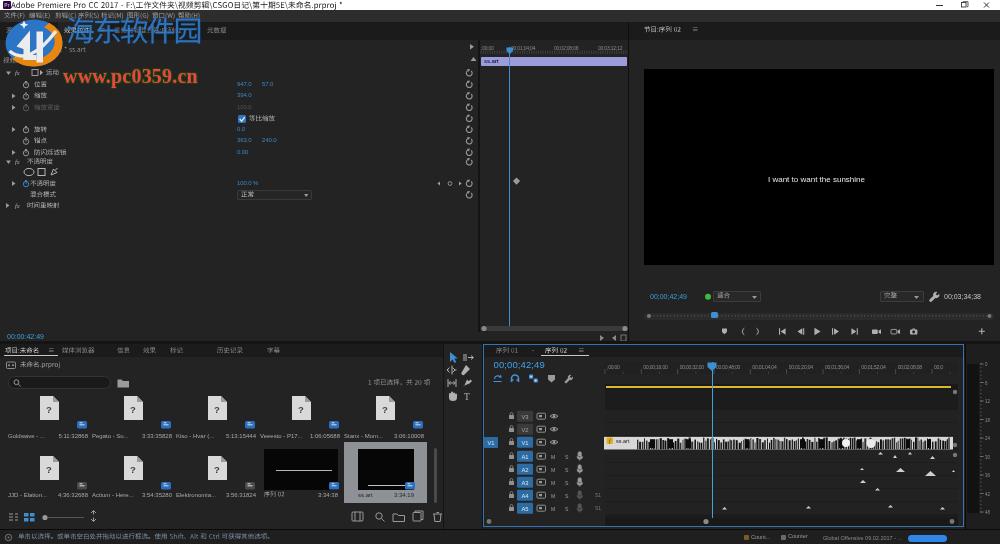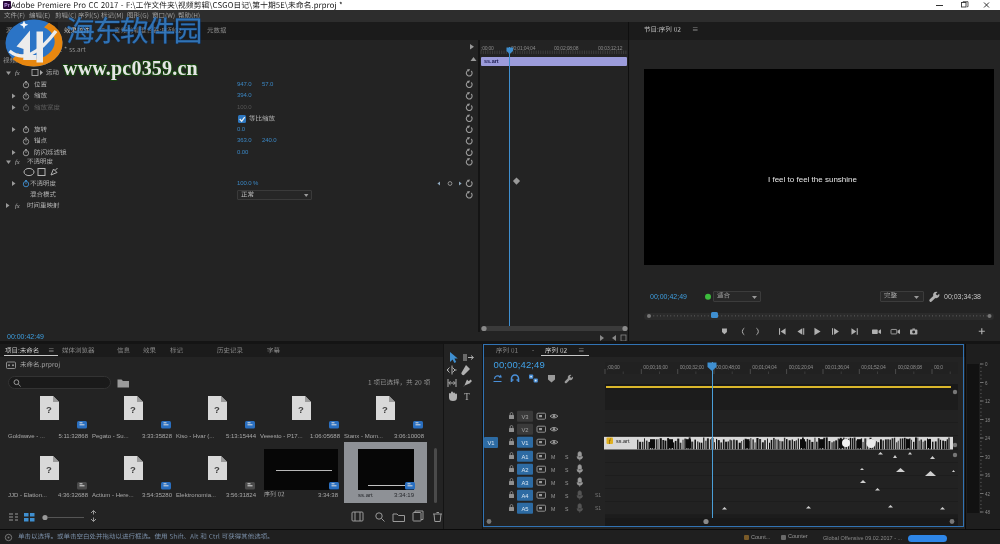--- a/index.html
+++ b/index.html
@@ -279,21 +279,21 @@
     <div style="position:absolute;left:628px;top:22px;width:1px;height:319px;background:#0f0f0f;"></div>
     <div style="position:absolute;left:629px;top:22px;width:371px;height:319px;background:#232323;"></div>
     <div style="position:absolute;left:629px;top:22px;width:371px;height:18px;background:#1b1b1b;"></div>
     <svg style="position:absolute;left:644px;top:26px;overflow:visible" width="38" height="9">
       <path transform="translate(0,5.7)" d="M0.6 -3.2V-2.7H2.3V0.5H2.9V-2.7H5.0V-1.0C5.0 -0.9 5.0 -0.9 4.9 -0.9C4.7 -0.9 4.3 -0.9 3.8 -0.9C3.9 -0.7 3.9 -0.5 4.0 -0.4C4.6 -0.4 5.0 -0.4 5.2 -0.4C5.5 -0.5 5.5 -0.7 5.5 -1.0V-3.2ZM4.1 -5.5V-4.7H2.4V-5.5H1.9V-4.7H0.4V-4.3H1.9V-3.5H2.4V-4.3H4.1V-3.5H4.6V-4.3H6.1V-4.7H4.6V-5.5Z M8.0 -3.1H11.4V-2.0H8.0ZM8.0 -3.5V-4.6H11.4V-3.5ZM8.0 -1.5H11.4V-0.4H8.0ZM7.5 -5.1V0.5H8.0V0.0H11.4V0.5H11.9V-5.1Z M13.9 -2.5C14.1 -2.5 14.3 -2.7 14.3 -3.0C14.3 -3.3 14.1 -3.4 13.9 -3.4C13.7 -3.4 13.5 -3.3 13.5 -3.0C13.5 -2.7 13.7 -2.5 13.9 -2.5ZM13.9 0.1C14.1 0.1 14.3 -0.1 14.3 -0.4C14.3 -0.6 14.1 -0.8 13.9 -0.8C13.7 -0.8 13.5 -0.6 13.5 -0.4C13.5 -0.1 13.7 0.1 13.9 0.1Z M17.2 -2.8C17.7 -2.7 18.2 -2.4 18.6 -2.2H16.3V-1.8H18.3V-0.1C18.3 0.0 18.3 0.1 18.2 0.1C18.0 0.1 17.6 0.1 17.1 0.1C17.2 0.2 17.3 0.4 17.3 0.5C17.9 0.5 18.3 0.5 18.5 0.5C18.7 0.4 18.8 0.2 18.8 -0.0V-1.8H20.2C20.0 -1.5 19.8 -1.2 19.5 -0.9L19.9 -0.8C20.3 -1.1 20.6 -1.6 21.0 -2.1L20.6 -2.2L20.5 -2.2H19.3L19.4 -2.2C19.3 -2.3 19.1 -2.4 18.9 -2.5C19.4 -2.8 20.0 -3.2 20.4 -3.6L20.1 -3.8L19.9 -3.8H16.7V-3.4H19.5C19.2 -3.2 18.8 -2.9 18.5 -2.7C18.1 -2.9 17.8 -3.0 17.5 -3.1ZM17.9 -5.4C18.0 -5.2 18.1 -4.9 18.2 -4.7H15.6V-2.9C15.6 -2.0 15.5 -0.7 15.0 0.3C15.1 0.3 15.3 0.5 15.4 0.5C16.0 -0.4 16.1 -1.9 16.1 -2.9V-4.3H21.0V-4.7H18.7C18.6 -4.9 18.5 -5.3 18.3 -5.5Z M25.5 -4.7V-1.1H26.0V-4.7ZM26.8 -5.4V-0.1C26.8 -0.0 26.8 0.0 26.7 0.0C26.6 0.0 26.2 0.0 25.9 0.0C25.9 0.2 26.0 0.4 26.0 0.5C26.5 0.5 26.9 0.5 27.0 0.4C27.2 0.3 27.3 0.2 27.3 -0.1V-5.4ZM22.5 -2.0C22.8 -1.7 23.2 -1.4 23.5 -1.2C23.0 -0.6 22.5 -0.1 21.8 0.1C21.9 0.2 22.1 0.4 22.1 0.6C23.5 -0.1 24.5 -1.3 24.8 -3.6L24.5 -3.7L24.4 -3.7H23.0C23.1 -4.0 23.2 -4.3 23.3 -4.6H25.0V-5.1H21.7V-4.6H22.8C22.5 -3.6 22.2 -2.7 21.7 -2.1C21.8 -2.0 22.0 -1.9 22.0 -1.8C22.3 -2.2 22.6 -2.7 22.8 -3.2H24.3C24.2 -2.6 24.0 -2.1 23.7 -1.6C23.5 -1.8 23.1 -2.1 22.8 -2.3Z M31.6 0.1C32.5 0.1 33.0 -0.7 33.0 -2.4C33.0 -4.0 32.5 -4.8 31.6 -4.8C30.7 -4.8 30.1 -4.0 30.1 -2.4C30.1 -0.7 30.7 0.1 31.6 0.1ZM31.6 -0.4C31.0 -0.4 30.7 -1.0 30.7 -2.4C30.7 -3.8 31.0 -4.4 31.6 -4.4C32.1 -4.4 32.5 -3.8 32.5 -2.4C32.5 -1.0 32.1 -0.4 31.6 -0.4Z M33.7 0.0H36.6V-0.5H35.3C35.1 -0.5 34.8 -0.5 34.5 -0.5C35.7 -1.5 36.4 -2.5 36.4 -3.5C36.4 -4.3 35.9 -4.8 35.0 -4.8C34.4 -4.8 34.0 -4.6 33.6 -4.2L34.0 -3.8C34.2 -4.1 34.6 -4.4 35.0 -4.4C35.5 -4.4 35.8 -4.0 35.8 -3.4C35.8 -2.6 35.1 -1.7 33.7 -0.4Z" fill="#c9c9c9"></path>
     </svg>
     <svg style="position:absolute;left:692px;top:26px;overflow:visible" width="8" height="9">
       <path transform="translate(0,5.7)" d="M5.6 -4.1H0.9V-3.6H5.6ZM5.6 -2.7H0.9V-2.2H5.6ZM5.6 -1.2H0.9V-0.8H5.6Z" fill="#8d8d8d"></path>
     </svg>
     <div style="position:absolute;left:644px;top:69px;width:350px;height:196px;background:#000;"></div>
-    <div style="position:absolute;left:768px;top:174.5px;font-size:8px;color:#e6e6e6;white-space:pre;line-height:1.2;">I feel to feel the sunshine</div>
+    <div style="position:absolute;left:768px;top:174.5px;font-size:8px;color:#e6e6e6;white-space:pre;line-height:1.2;">I want to want the sunshine</div>
     <div style="position:absolute;left:650px;top:292.5px;font-size:7px;color:#3e9fe0;white-space:pre;line-height:1.2;">00;00;42;49</div>
     <svg style="position:absolute;left:702px;top:292px;overflow:visible;" width="12" height="10">
       <circle cx="6" cy="4.7" r="3" fill="#3cbc3c"></circle>
     </svg>
     <div style="position:absolute;left:713px;top:290.5px;width:48px;height:11px;background:#282828;border:1px solid #3c3c3c;border-radius:1px"></div>
     <svg style="position:absolute;left:717px;top:291.5px;overflow:visible" width="15" height="9">
       <path transform="translate(0,5.7)" d="M0.4 -5.0C0.8 -4.6 1.2 -4.2 1.4 -3.9L1.7 -4.2C1.5 -4.5 1.1 -4.9 0.8 -5.2ZM3.0 -2.2H5.3V-1.1H3.0ZM1.6 -3.1H0.3V-2.7H1.1V-0.7C0.9 -0.6 0.6 -0.3 0.2 0.0L0.6 0.4C0.9 0.0 1.2 -0.3 1.4 -0.3C1.6 -0.3 1.8 -0.1 2.1 0.0C2.5 0.3 3.1 0.3 3.9 0.3C4.5 0.3 5.6 0.3 6.1 0.3C6.1 0.1 6.2 -0.1 6.2 -0.2C5.6 -0.1 4.6 -0.1 3.9 -0.1C3.2 -0.1 2.6 -0.1 2.2 -0.4C1.9 -0.5 1.8 -0.7 1.6 -0.7ZM2.5 -2.6V-0.7H5.7V-2.6H4.4V-3.4H6.2V-3.9H4.4V-4.7C4.9 -4.8 5.4 -4.9 5.8 -5.0L5.6 -5.4C4.8 -5.2 3.4 -5.0 2.3 -4.9C2.3 -4.8 2.4 -4.7 2.4 -4.5C2.9 -4.6 3.4 -4.6 3.9 -4.7V-3.9H2.0V-3.4H3.9V-2.6Z M9.9 -5.5C9.2 -4.5 8.0 -3.6 6.8 -3.1C6.9 -3.0 7.0 -2.8 7.1 -2.7C7.4 -2.8 7.8 -3.0 8.1 -3.2V-2.9H11.4V-3.3C11.7 -3.1 12.1 -2.9 12.5 -2.7C12.5 -2.9 12.7 -3.1 12.8 -3.2C11.8 -3.6 10.8 -4.2 10.1 -5.0L10.3 -5.3ZM8.3 -3.3C8.9 -3.7 9.4 -4.1 9.8 -4.6C10.3 -4.1 10.8 -3.7 11.4 -3.3ZM7.8 -2.1V0.5H8.3V0.1H11.3V0.5H11.8V-2.1ZM8.3 -0.3V-1.7H11.3V-0.3Z" fill="#b0b0b0"></path>
     </svg>
     <svg style="position:absolute;left:752px;top:295.5px;overflow:visible;" width="8" height="6">
       <path d="M0,0 h5 l-2.5,3 z" fill="#999"></path>
@@ -1056,13 +1056,13 @@
 <path d="M46,3.8 A28.5,23.5 0 0 1 59.5,23 A28.5,23.5 0 0 1 31,47.5 A28.5,23.5 0 0 1 9.5,40 L15,34 A21,17.5 0 0 0 39,38.5 A21,17.5 0 0 0 51.5,20 A21,17.5 0 0 0 41,8.2 Z" fill="#e8870f"></path>
 <path d="M6.5,32 Q26,48 53,12" stroke="#ececec" stroke-width="3.5" fill="none"></path>
 <path d="M13.5,27.5 L27,11.5 L27,41 L20.5,41 L20.5,30 Z" fill="#ececec"></path>
 <rect x="20.5" y="36" width="13" height="5" fill="#ececec"></rect>
 <rect x="33.5" y="12.5" width="6.5" height="31" fill="#ececec"></rect>
 <path d="M21,1.5 l1.2,3 3,1.2 -3,1.2 -1.2,3 -1.2,-3 -3,-1.2 3,-1.2 z" fill="#f4f8fc"></path>
 </svg>
     <svg style="position:absolute;left:66px;top:16.3px;overflow:visible" width="138" height="40">
       <path transform="translate(0,25.3)" d="M2.7 -22.3C4.5 -21.5 6.7 -20.2 7.7 -19.2L9.0 -20.9C7.9 -21.8 5.7 -23.1 4.0 -23.8ZM1.2 -13.9C2.9 -13.1 4.9 -11.8 5.9 -10.9L7.2 -12.6C6.1 -13.5 4.1 -14.7 2.4 -15.4ZM2.1 0.6 3.9 1.8C5.2 -0.9 6.7 -4.5 7.7 -7.6L6.0 -8.8C4.9 -5.4 3.2 -1.6 2.1 0.6ZM16.0 -13.5C17.3 -12.6 18.6 -11.2 19.2 -10.3H13.2L13.7 -14.3H23.6L23.4 -10.3H19.4L20.5 -11.1C19.9 -12.0 18.5 -13.4 17.3 -14.3ZM8.2 -10.3V-8.3H10.9C10.5 -5.9 10.2 -3.6 9.8 -1.9H22.6C22.5 -1.0 22.2 -0.4 22.0 -0.1C21.7 0.2 21.4 0.3 20.9 0.3C20.4 0.3 19.0 0.3 17.5 0.1C17.9 0.6 18.1 1.4 18.1 2.0C19.5 2.1 20.9 2.1 21.7 2.0C22.6 1.9 23.2 1.7 23.8 1.0C24.2 0.5 24.5 -0.4 24.7 -1.9H26.9V-3.8H25.0C25.1 -5.0 25.2 -6.5 25.3 -8.3H27.7V-10.3H25.5L25.7 -15.1C25.7 -15.5 25.7 -16.2 25.7 -16.2H11.9C11.7 -14.4 11.4 -12.3 11.1 -10.3ZM12.9 -8.3H23.3C23.2 -6.4 23.1 -5.0 23.0 -3.8H12.3ZM15.3 -7.4C16.6 -6.3 18.1 -4.8 18.7 -3.8L20.0 -4.7C19.4 -5.7 17.9 -7.2 16.6 -8.2ZM12.7 -24.2C11.7 -20.9 9.9 -17.5 7.9 -15.3C8.4 -15.0 9.3 -14.5 9.7 -14.1C10.8 -15.4 11.9 -17.1 12.8 -19.0H27.0V-20.9H13.8C14.2 -21.8 14.5 -22.8 14.8 -23.7Z M34.3 -7.5C33.1 -4.8 31.1 -2.1 28.9 -0.3C29.5 0.0 30.4 0.7 30.8 1.1C32.9 -0.9 35.1 -3.9 36.5 -6.9ZM46.1 -6.7C48.3 -4.4 50.9 -1.2 52.0 0.7L54.0 -0.3C52.8 -2.3 50.1 -5.4 47.9 -7.5ZM29.1 -20.4V-18.3H36.1C35.0 -16.2 33.9 -14.5 33.4 -13.9C32.5 -12.6 31.9 -11.8 31.2 -11.6C31.5 -11.0 31.9 -9.9 32.0 -9.4C32.3 -9.6 33.4 -9.8 35.1 -9.8H41.5V-0.7C41.5 -0.3 41.4 -0.2 41.0 -0.2C40.5 -0.1 38.9 -0.1 37.3 -0.2C37.6 0.4 38.0 1.4 38.1 2.1C40.1 2.1 41.6 2.0 42.5 1.6C43.4 1.3 43.7 0.6 43.7 -0.7V-9.8H52.1V-11.9H43.7V-16.1H41.5V-11.9H34.6C36.0 -13.8 37.4 -16.0 38.7 -18.3H53.3V-20.4H39.8C40.3 -21.4 40.8 -22.4 41.3 -23.4L39.0 -24.4C38.5 -23.0 37.8 -21.7 37.2 -20.4Z M70.8 -24.2C70.2 -19.7 69.1 -15.5 67.1 -12.8C67.6 -12.5 68.5 -11.9 68.9 -11.6C70.0 -13.2 70.9 -15.4 71.6 -17.8H79.0C78.6 -15.8 78.1 -13.6 77.7 -12.2L79.5 -11.7C80.1 -13.7 80.8 -16.8 81.4 -19.4L80.0 -19.8L79.7 -19.8H72.1C72.5 -21.1 72.7 -22.5 72.9 -23.9ZM72.9 -15.1V-13.7C72.9 -9.7 72.5 -3.7 66.3 0.9C66.9 1.2 67.6 1.9 68.0 2.3C71.5 -0.4 73.3 -3.5 74.2 -6.6C75.4 -2.6 77.3 0.6 80.2 2.3C80.5 1.7 81.1 0.9 81.6 0.5C78.0 -1.4 75.9 -5.9 74.9 -11.1C75.0 -12.0 75.0 -12.9 75.0 -13.7V-15.1ZM56.5 -9.6C56.7 -9.8 57.7 -10.0 58.8 -10.0H61.8V-5.8L54.9 -4.8L55.4 -2.6L61.8 -3.7V2.2H63.8V-4.0L67.7 -4.6L67.6 -6.7L63.8 -6.1V-10.0H67.4V-11.9H63.8V-16.2H61.8V-11.9H58.6C59.6 -13.9 60.5 -16.3 61.4 -18.7H67.6V-20.8H62.1C62.4 -21.7 62.6 -22.7 62.9 -23.7L60.8 -24.1C60.5 -23.0 60.3 -21.9 59.9 -20.8H55.2V-18.7H59.3C58.5 -16.4 57.7 -14.5 57.4 -13.8C56.8 -12.5 56.4 -11.6 55.8 -11.5C56.0 -10.9 56.4 -10.0 56.5 -9.6Z M89.8 -9.8V-7.7H98.1V2.3H100.3V-7.7H108.1V-9.8H100.3V-16.2H106.9V-18.3H100.3V-23.8H98.1V-18.3H94.2C94.6 -19.6 94.9 -21.0 95.2 -22.3L93.1 -22.8C92.5 -19.0 91.3 -15.3 89.6 -12.9C90.1 -12.6 91.0 -12.1 91.4 -11.8C92.2 -13.0 92.9 -14.5 93.5 -16.2H98.1V-9.8ZM88.4 -24.1C86.9 -19.7 84.3 -15.4 81.6 -12.6C82.0 -12.1 82.6 -11.0 82.9 -10.5C83.8 -11.4 84.6 -12.6 85.5 -13.8V2.2H87.6V-17.2C88.7 -19.2 89.7 -21.3 90.5 -23.5Z M115.1 -17.9V-16.1H128.9V-17.9ZM113.3 -13.0V-11.2H118.0C117.7 -7.1 116.7 -4.8 112.8 -3.4C113.2 -3.1 113.8 -2.3 114.0 -1.8C118.5 -3.5 119.6 -6.3 119.9 -11.2H123.3V-5.2C123.3 -3.3 123.7 -2.7 125.7 -2.7C126.1 -2.7 128.1 -2.7 128.6 -2.7C130.2 -2.7 130.7 -3.5 130.9 -6.7C130.3 -6.8 129.6 -7.1 129.2 -7.4C129.1 -4.8 129.0 -4.5 128.3 -4.5C127.9 -4.5 126.3 -4.5 126.0 -4.5C125.3 -4.5 125.2 -4.6 125.2 -5.3V-11.2H130.6V-13.0ZM110.0 -22.8V2.3H112.1V1.0H131.9V2.3H134.1V-22.8ZM112.1 -1.0V-20.8H131.9V-1.0Z" fill="#3585d4" opacity="0.82" stroke="#0d3c78" stroke-width="1.0" paint-order="stroke"></path>
     </svg>
-    <div style="position:absolute;left:63px;top:57px;font-family:'Liberation Serif',serif;font-weight:bold;font-size:20px;color:#e5e5e5;letter-spacing:0.2px;text-shadow:1px 1px 0 #16420f,-1px 1px 0 #16420f,1px -1px 0 #16420f,-1px -1px 0 #16420f">www.pc0359.cn</div>
+    <div style="position:absolute;left:63px;top:65px;font-family:'Liberation Serif',serif;font-weight:bold;font-size:20px;color:#ef4444;letter-spacing:0.2px;text-shadow:1px 1px 0 #16420f,-1px 1px 0 #16420f,1px -1px 0 #16420f,-1px -1px 0 #16420f">www.pc0359.cn</div>
   </div>
 </body></html>

